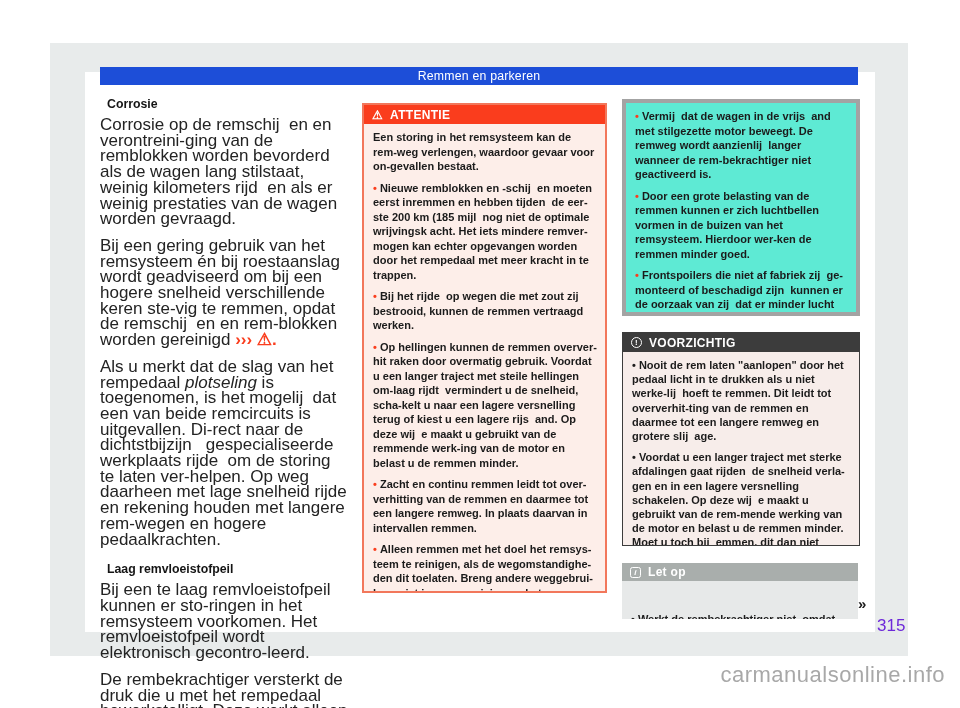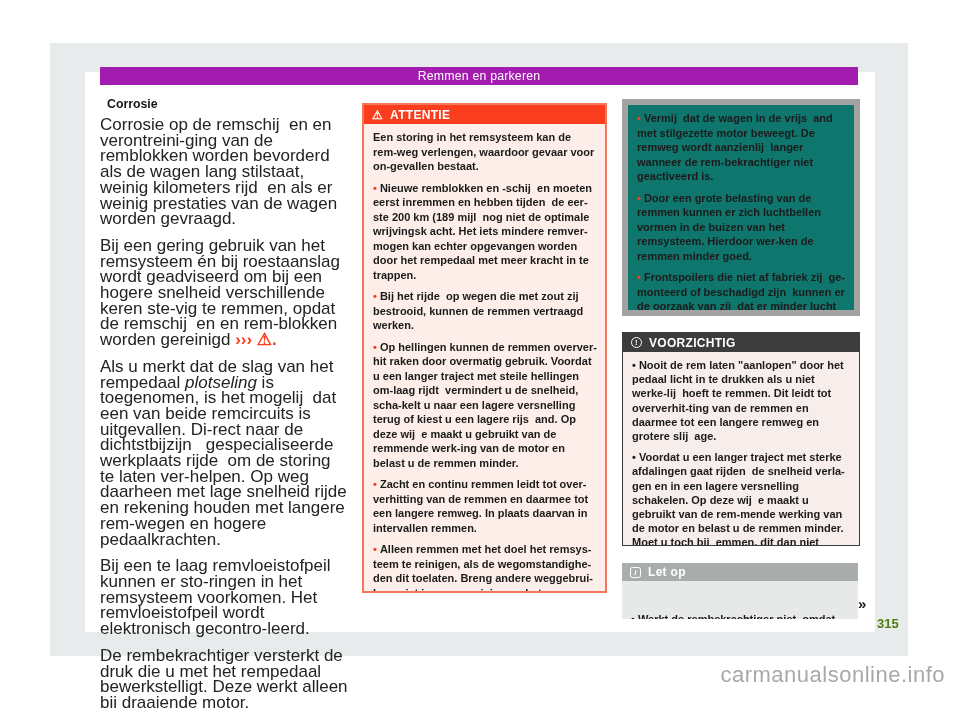--- a/index.html
+++ b/index.html
@@ -3,33 +3,33 @@
 <meta charset="utf-8">
 <style>
   html,body{margin:0;padding:0;}
   body{
     width:960px;height:708px;position:relative;background:#ffffff;
     font-family:"Liberation Sans", sans-serif;color:#1e1e1e;overflow:hidden;
   }
   .backdrop{position:absolute;left:50px;top:43px;width:858px;height:613px;background:#e8ebeb;}
   .sheet{position:absolute;left:85px;top:72px;width:790px;height:560px;background:#ffffff;}
   .titlebar{
-    position:absolute;left:100px;top:67px;width:758px;height:18px;background:#a21caf;
+    position:absolute;left:100px;top:67px;width:758px;height:18px;background:#1d4ed8;
     color:#ffffff;font-size:12.3px;line-height:18px;text-align:center;letter-spacing:.2px;
   }
   
   .leftcol{position:absolute;left:100px;top:96px;width:249px;}
   .leftcol h3{margin:15px 7px 6px;font-size:12.3px;font-weight:700;color:#141414;}
   .leftcol h3.first{margin-top:1px;}
   .para{margin:0 0 11px;font-size:17px;line-height:15.7px;color:#232323;white-space:pre-wrap;}
   .ref{color:#fa3d1d;font-weight:600;}
   
   .box{position:absolute;box-sizing:border-box;overflow:hidden;}
   .attn{left:362px;top:103px;width:245px;height:490px;background:#fdeee9;border:2px solid #f2775b;}
-  .cont{left:622px;top:99px;width:238px;height:217px;background:#0f766e;border:6px solid #a3a3a3;}
+  .cont{left:622px;top:99px;width:238px;height:217px;background:#5eead4;border:4px solid #a3a3a3;}
   .caution{left:622px;top:332px;width:238px;height:214px;background:#f7edea;border:1px solid #3c3c3c;}
   .note{left:622px;top:563px;width:236px;height:56px;background:#e7e9e9;}
   .hdr{
     display:flex;align-items:center;gap:7px;height:19px;padding:0 8px;
     color:#ffffff;font-weight:700;font-size:12px;letter-spacing:.3px;
   }
   .attn .hdr{background:#fa3d1d;}
   .caution .hdr{background:#3c3c3c;height:19px;}
   .note .hdr{background:#a9aeac;height:18px;font-size:12px;}
   .tri{font-size:12px;line-height:1;}
@@ -48,21 +48,21 @@
     margin:0 0 7px;font-size:11px;font-weight:600;line-height:14.5px;color:#1b1b1b;
     white-space:pre-wrap;
   }
   .caution .wtext{line-height:14.2px;}
   .note .wtext{margin:0;}
   .bullet::before{content:"\2022\00a0 ";}
   .attn .bullet::before,.cont .bullet::before{color:#fa3d1d;}
   .caution .bullet::before,.note .bullet::before{color:#1b1b1b;}
   
   .chev{position:absolute;left:858px;top:595px;font-size:15px;font-weight:700;color:#1a1a1a;}
-  .pageno{position:absolute;left:877px;top:616px;font-size:13px;font-weight:700;color:#4d7c0f;}
+  .pageno{position:absolute;left:877px;top:616px;font-size:17px;font-weight:400;color:#6d28d9;}
   .watermark{
     position:absolute;left:600px;top:662px;width:345px;text-align:right;
     font-size:22px;color:#a8a8a8;letter-spacing:.5px;
   }
 </style>
 </head>
 <body>
 
 <div class="backdrop"></div>
 <div class="sheet"></div>
@@ -71,33 +71,34 @@
   <span>Remmen en parkeren</span>
 </div>
 
 <div class="leftcol">
   <h3 class="first">Corrosie</h3>
   <p class="para"><span>Corrosie op de remschij  en en verontreini-ging van de remblokken worden bevorderd als de wagen lang stilstaat, weinig kilometers rijd  en als er weinig prestaties van de wagen worden gevraagd.</span></p>
   <p class="para"><span>Bij een gering gebruik van het remsysteem én bij roestaanslag wordt geadviseerd om bij een hogere snelheid verschillende keren ste-vig te remmen, opdat de remschij  en en rem-blokken worden gereinigd </span><span class="ref">››› ⚠.</span></p>
 
   <p class="para"><span>Als u merkt dat de slag van het rempedaal </span><i>plotseling</i><span> is toegenomen, is het mogelij  dat een van beide remcircuits is uitgevallen. Di-rect naar de dichtstbijzijn   gespecialiseerde werkplaats rijde  om de storing te laten ver-helpen. Op weg daarheen met lage snelheid rijde  en rekening houden met langere rem-wegen en hogere pedaalkrachten.</span></p>
 
+  <h3>Laag remvloeistofpeil</h3>
   <p class="para"><span>Bij een te laag remvloeistofpeil kunnen er sto-ringen in het remsysteem voorkomen. Het remvloeistofpeil wordt elektronisch gecontro-leerd.</span></p>
 
   <p class="para"><span>De rembekrachtiger versterkt de druk die u met het rempedaal bewerkstelligt. Deze werkt alleen bij draaiende motor.</span></p>
 </div>
 
 <div class="box attn">
   <div class="hdr">
     <span class="tri">⚠</span>
     <span>ATTENTIE</span>
   </div>
   <div class="bcontent">
     <p class="wtext">Een storing in het remsysteem kan de rem-weg verlengen, waardoor gevaar voor on-gevallen bestaat.</p>
-    <p class="wtext bullet">Nieuwe remblokken en -schij  en moeten eerst inremmen en hebben tijden  de eer-ste 200 km (189 mijl  nog niet de optimale wrijvingsk acht. Het iets mindere remver-mogen kan echter opgevangen worden door het rempedaal met meer kracht in te trappen.</p>
+    <p class="wtext bullet">Nieuwe remblokken en -schij  en moeten eerst inremmen en hebben tijden  de eer-ste 200 km (185 mijl  nog niet de optimale wrijvingsk acht. Het iets mindere remver-mogen kan echter opgevangen worden door het rempedaal met meer kracht in te trappen.</p>
     <p class="wtext bullet">Bij het rijde  op wegen die met zout zij  bestrooid, kunnen de remmen vertraagd werken.</p>
     <p class="wtext bullet">Op hellingen kunnen de remmen overver-hit raken door overmatig gebruik. Voordat u een langer traject met steile hellingen om-laag rijdt  vermindert u de snelheid, scha-kelt u naar een lagere versnelling terug of kiest u een lagere rijs  and. Op deze wij  e maakt u gebruikt van de remmende werk-ing van de motor en belast u de remmen minder.</p>
     <p class="wtext bullet">Zacht en continu remmen leidt tot over-verhitting van de remmen en daarmee tot een langere remweg. In plaats daarvan in intervallen remmen.</p>
     <p class="wtext bullet">Alleen remmen met het doel het remsys-teem te reinigen, als de wegomstandighe-den dit toelaten. Breng andere weggebrui-kers niet in gevaar: risico op het veroorza-ken van een ongeval.</p>
   </div>
 </div>
 
 <div class="box cont">
   <div class="bcontent">
     <p class="wtext bullet">Vermij  dat de wagen in de vrijs  and met stilgezette motor beweegt. De remweg wordt aanzienlij  langer wanneer de rem-bekrachtiger niet geactiveerd is.</p>

